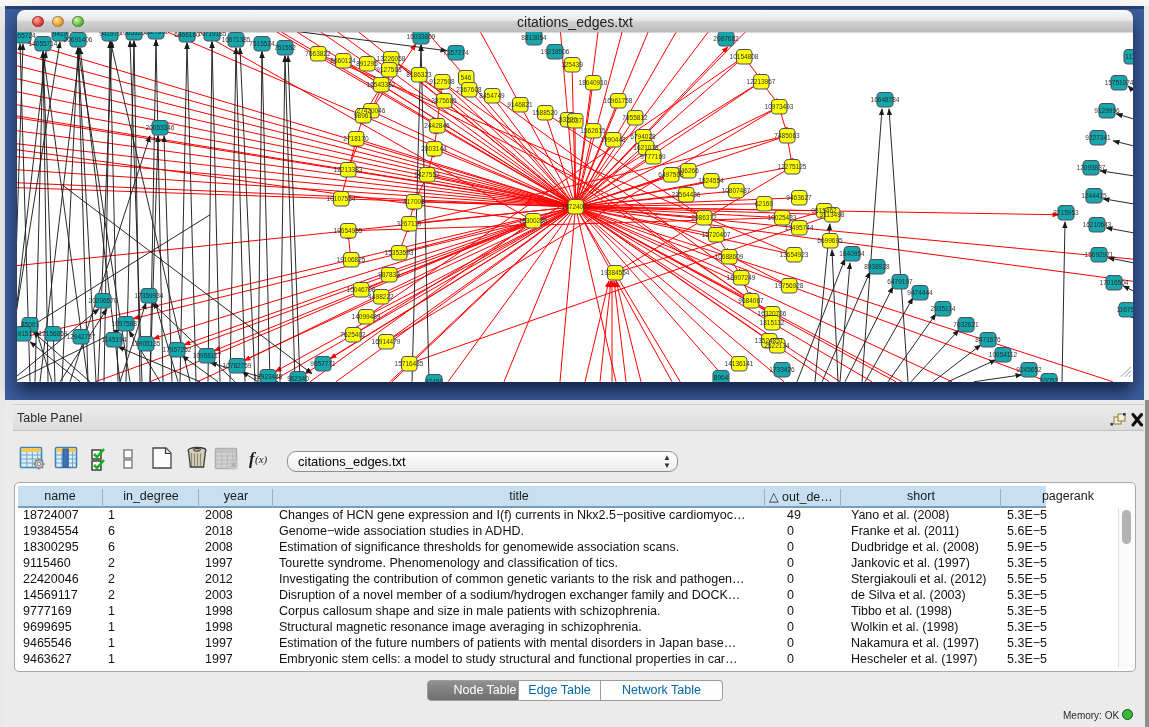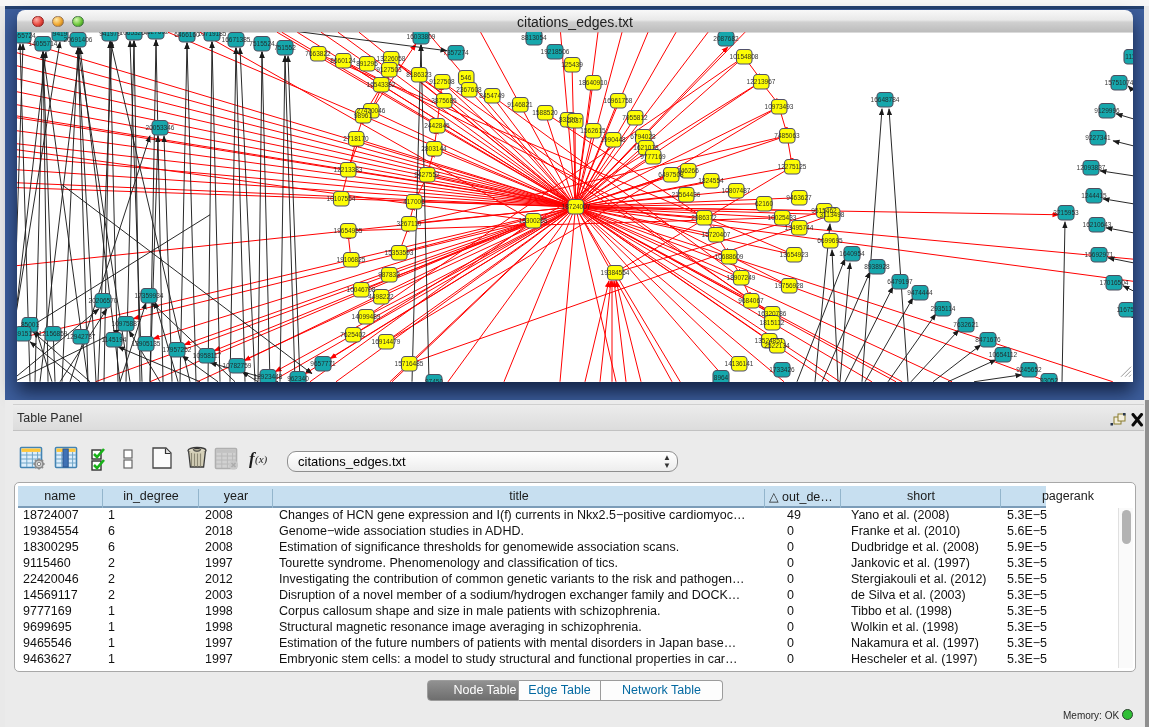--- a/index.html
+++ b/index.html
@@ -726,21 +726,21 @@
             <span class="c4">49</span>
             <span class="c5">Yano et al. (2008)</span>
             <span class="c6">5.3E−5</span>
           </div>
 <div class="tr">
             <span class="c0">19384554</span>
             <span class="c1">6</span>
             <span class="c2">2018</span>
             <span class="c3">Genome−wide association studies in ADHD.</span>
             <span class="c4">0</span>
-            <span class="c5">Franke et al. (2010)</span>
+            <span class="c5">Franke et al. (2011)</span>
             <span class="c6">5.6E−5</span>
           </div>
 <div class="tr">
             <span class="c0">18300295</span>
             <span class="c1">6</span>
             <span class="c2">2008</span>
             <span class="c3">Estimation of significance thresholds for genomewide association scans.</span>
             <span class="c4">0</span>
             <span class="c5">Dudbridge et al. (2008)</span>
             <span class="c6">5.9E−5</span>

